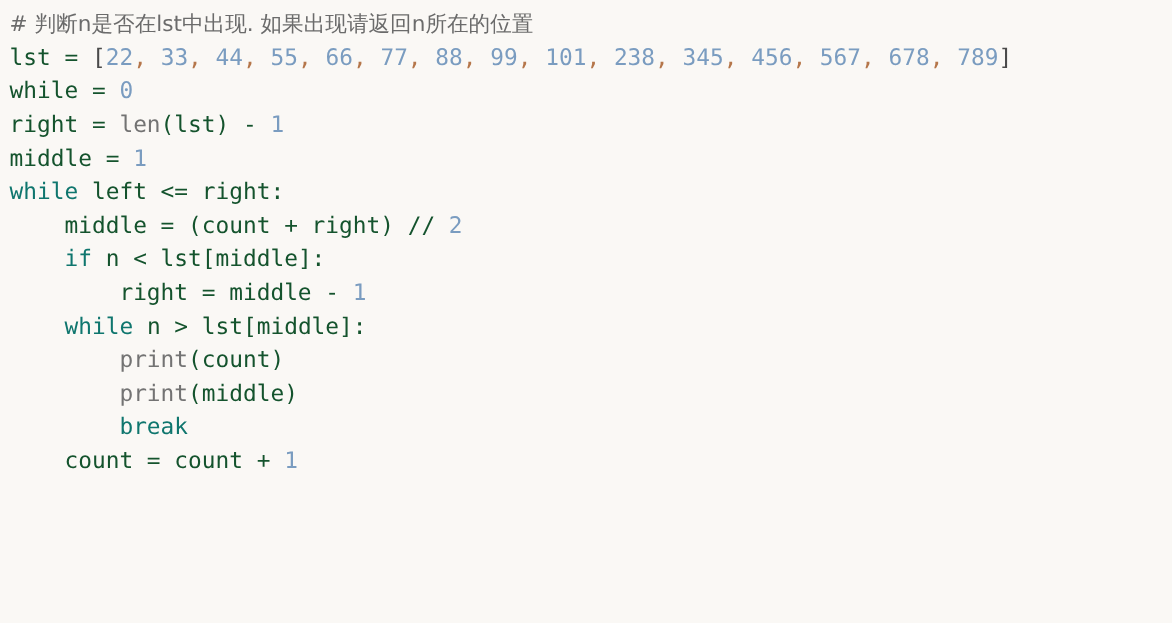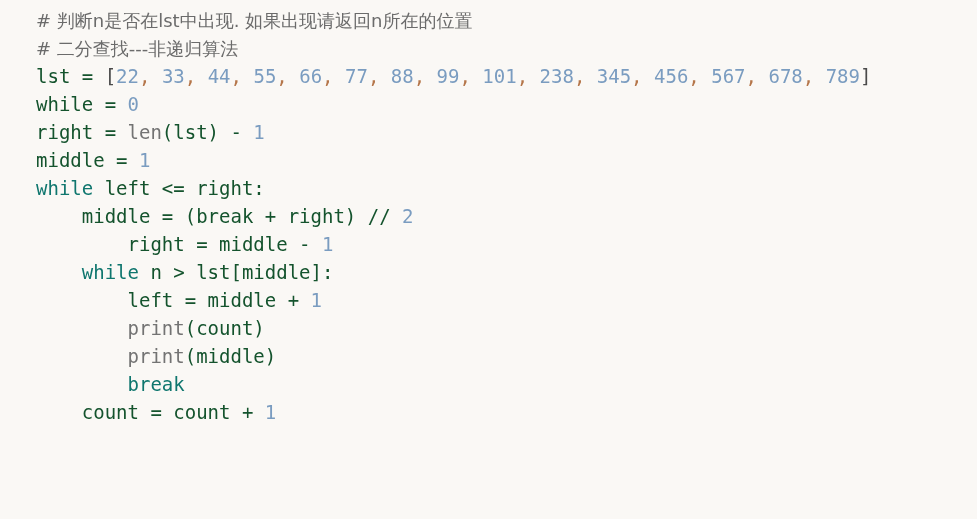--- a/index.html
+++ b/index.html
@@ -41,30 +41,29 @@
   .t-keyword  { color: #0f766e; }
   .t-number   { color: #7a9cc0; }
   .t-builtin  { color: #737373; }
   .t-punct    { color: #4a4a4a; }
   .t-comma    { color: #b5764a; }
 </style>
 </head>
 <body>
 
 <div id="code-block" style="background: rgb(250, 248, 245);">
-  <div id="code-lines" style="background: rgb(250, 248, 245); margin-left: 28px;">
+  <div id="code-lines" style="background: rgb(250, 248, 245);">
       <div class="code-line"><span class="tok t-comment"># 判断n是否在lst中出现. 如果出现请返回n所在的位置</span></div>
-      <div class="code-line"><span class="tok t-comment"># 二分查找---非递归算法</span></div>
       <div class="code-line"><span class="tok t-plain">lst = </span><span class="tok t-punct">[</span><span class="tok t-number">22</span><span class="tok t-comma">, </span><span class="tok t-number">33</span><span class="tok t-comma">, </span><span class="tok t-number">44</span><span class="tok t-comma">, </span><span class="tok t-number">55</span><span class="tok t-comma">, </span><span class="tok t-number">66</span><span class="tok t-comma">, </span><span class="tok t-number">77</span><span class="tok t-comma">, </span><span class="tok t-number">88</span><span class="tok t-comma">, </span><span class="tok t-number">99</span><span class="tok t-comma">, </span><span class="tok t-number">101</span><span class="tok t-comma">, </span><span class="tok t-number">238</span><span class="tok t-comma">, </span><span class="tok t-number">345</span><span class="tok t-comma">, </span><span class="tok t-number">456</span><span class="tok t-comma">, </span><span class="tok t-number">567</span><span class="tok t-comma">, </span><span class="tok t-number">678</span><span class="tok t-comma">, </span><span class="tok t-number">789</span><span class="tok t-punct">]</span></div>
       <div class="code-line"><span class="tok t-plain">while = </span><span class="tok t-number">0</span></div>
       <div class="code-line"><span class="tok t-plain">right = </span><span class="tok t-builtin">len</span><span class="tok t-plain">(lst) - </span><span class="tok t-number">1</span></div>
       <div class="code-line"><span class="tok t-plain">middle = </span><span class="tok t-number">1</span></div>
       <div class="code-line"><span class="tok t-keyword">while</span><span class="tok t-plain"> left &lt;= right:</span></div>
-      <div class="code-line"><span class="tok t-plain">    middle = (break + right) // </span><span class="tok t-number">2</span></div>
+      <div class="code-line"><span class="tok t-plain">    middle = (count + right) // </span><span class="tok t-number">2</span></div>
+      <div class="code-line"><span class="tok t-plain">    </span><span class="tok t-keyword">if</span><span class="tok t-plain"> n &lt; lst[middle]:</span></div>
       <div class="code-line"><span class="tok t-plain">        right = middle - </span><span class="tok t-number">1</span></div>
       <div class="code-line"><span class="tok t-plain">    </span><span class="tok t-keyword">while</span><span class="tok t-plain"> n &gt; lst[middle]:</span></div>
-      <div class="code-line"><span class="tok t-plain">        left = middle + </span><span class="tok t-number">1</span></div>
       <div class="code-line"><span class="tok t-plain">        </span><span class="tok t-builtin">print</span><span class="tok t-plain">(count)</span></div>
       <div class="code-line"><span class="tok t-plain">        </span><span class="tok t-builtin">print</span><span class="tok t-plain">(middle)</span></div>
       <div class="code-line"><span class="tok t-plain">        </span><span class="tok t-keyword">break</span></div>
       <div class="code-line"><span class="tok t-plain">    count = count + </span><span class="tok t-number">1</span></div>
     </div>
 </div>
 
 </body></html>

